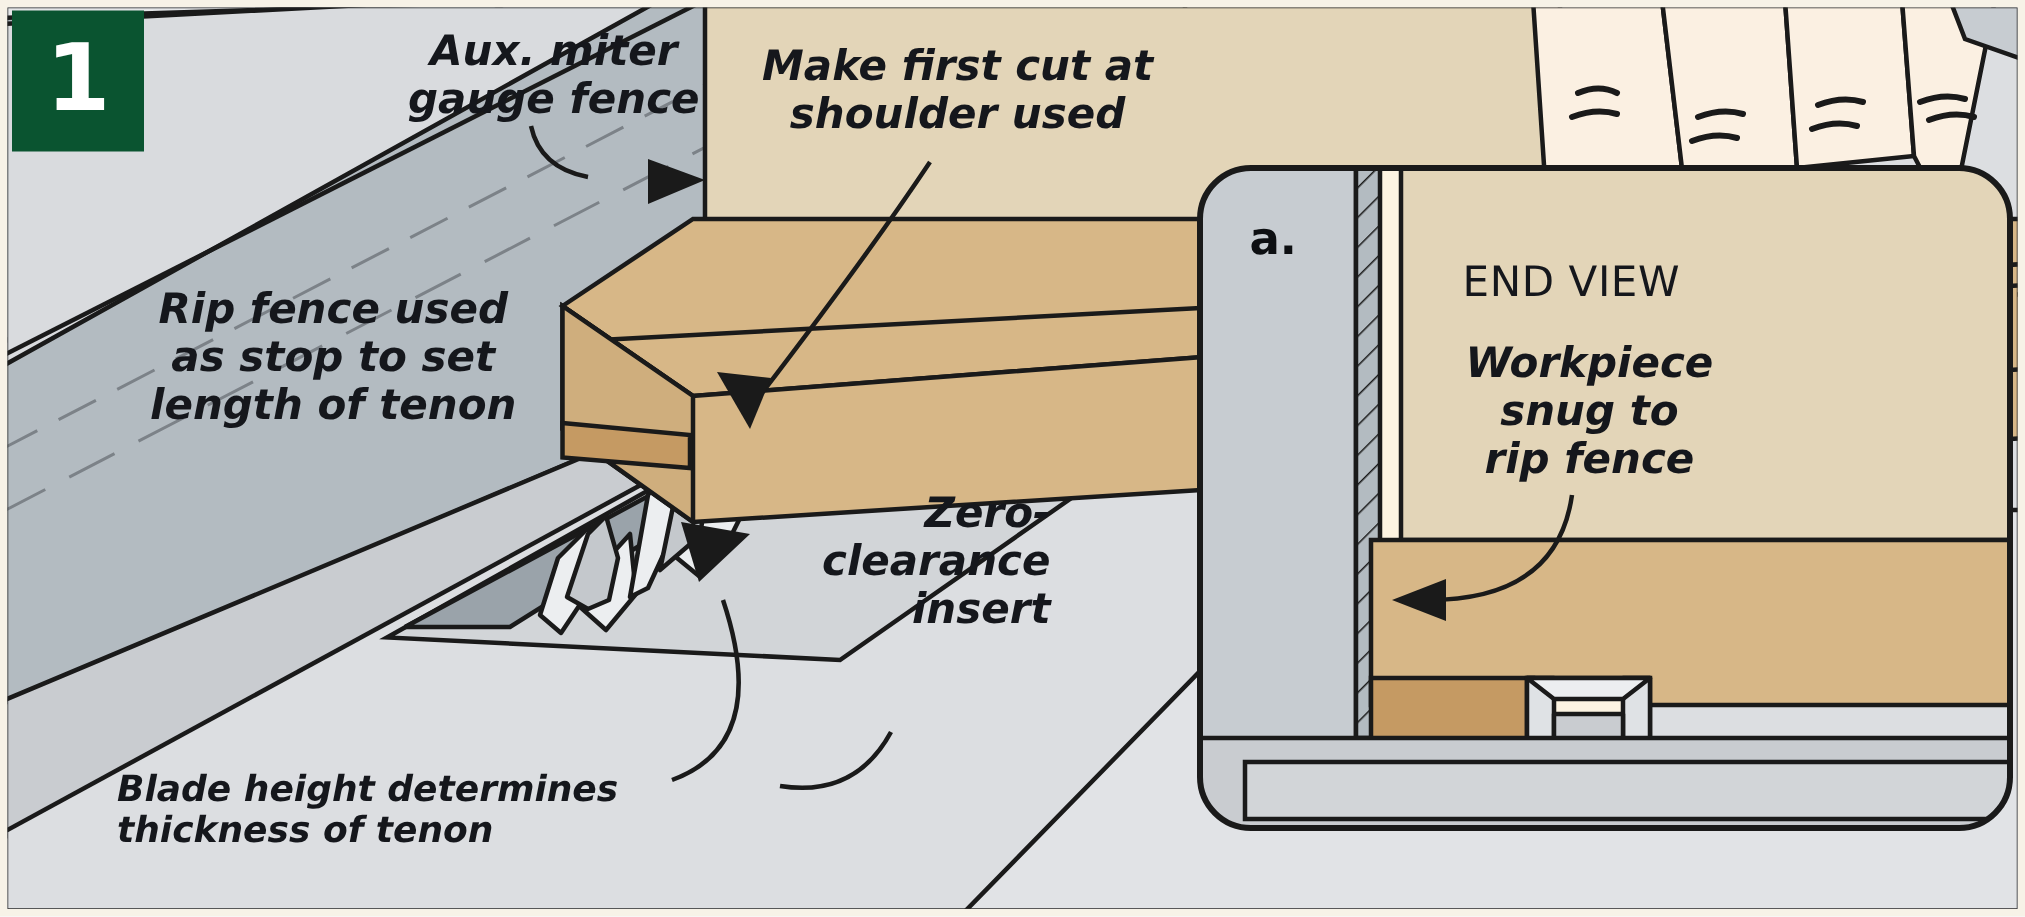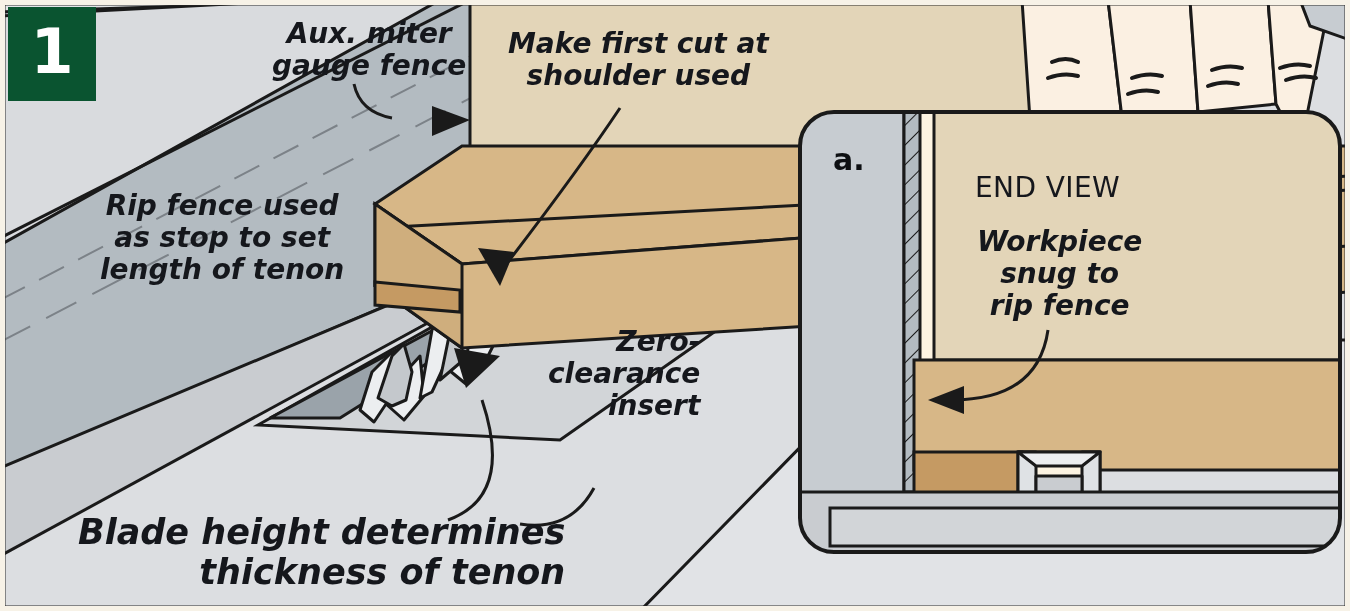--- a/index.html
+++ b/index.html
@@ -30,21 +30,21 @@
     font-weight: 600;
     color: #15171c;
     line-height: 1.14;
     white-space: pre;
     pointer-events: none;
   }
   .t-aux       { left: 272px; top: 18px;  font-size: 28px; text-align: center; }
   .t-makecut   { left: 508px; top: 28px;  font-size: 28px; text-align: center; }
   .t-ripfence  { left: 100px; top: 190px; font-size: 28px; text-align: center; }
   .t-zero      { left: 548px; top: 326px; font-size: 28px; text-align: right; }
-  .t-blade     { left: 78px;  top: 513px; font-size: 35px; text-align: right; }
+  .t-blade     { left: 78px;  top: 513px; font-size: 24px; text-align: left; }
   .t-workpiece { left: 965px; top: 226px; font-size: 28px; text-align: center; margin-left: 12px; }
   .t-endview   {
     left: 975px; top: 172px;
     font-size: 28px; font-style: normal; font-weight: 400;
     letter-spacing: .4px;
   }
   .t-substep {
     position: absolute;
     left: 833px; top: 142px;
     font-family: "DejaVu Sans", sans-serif;

